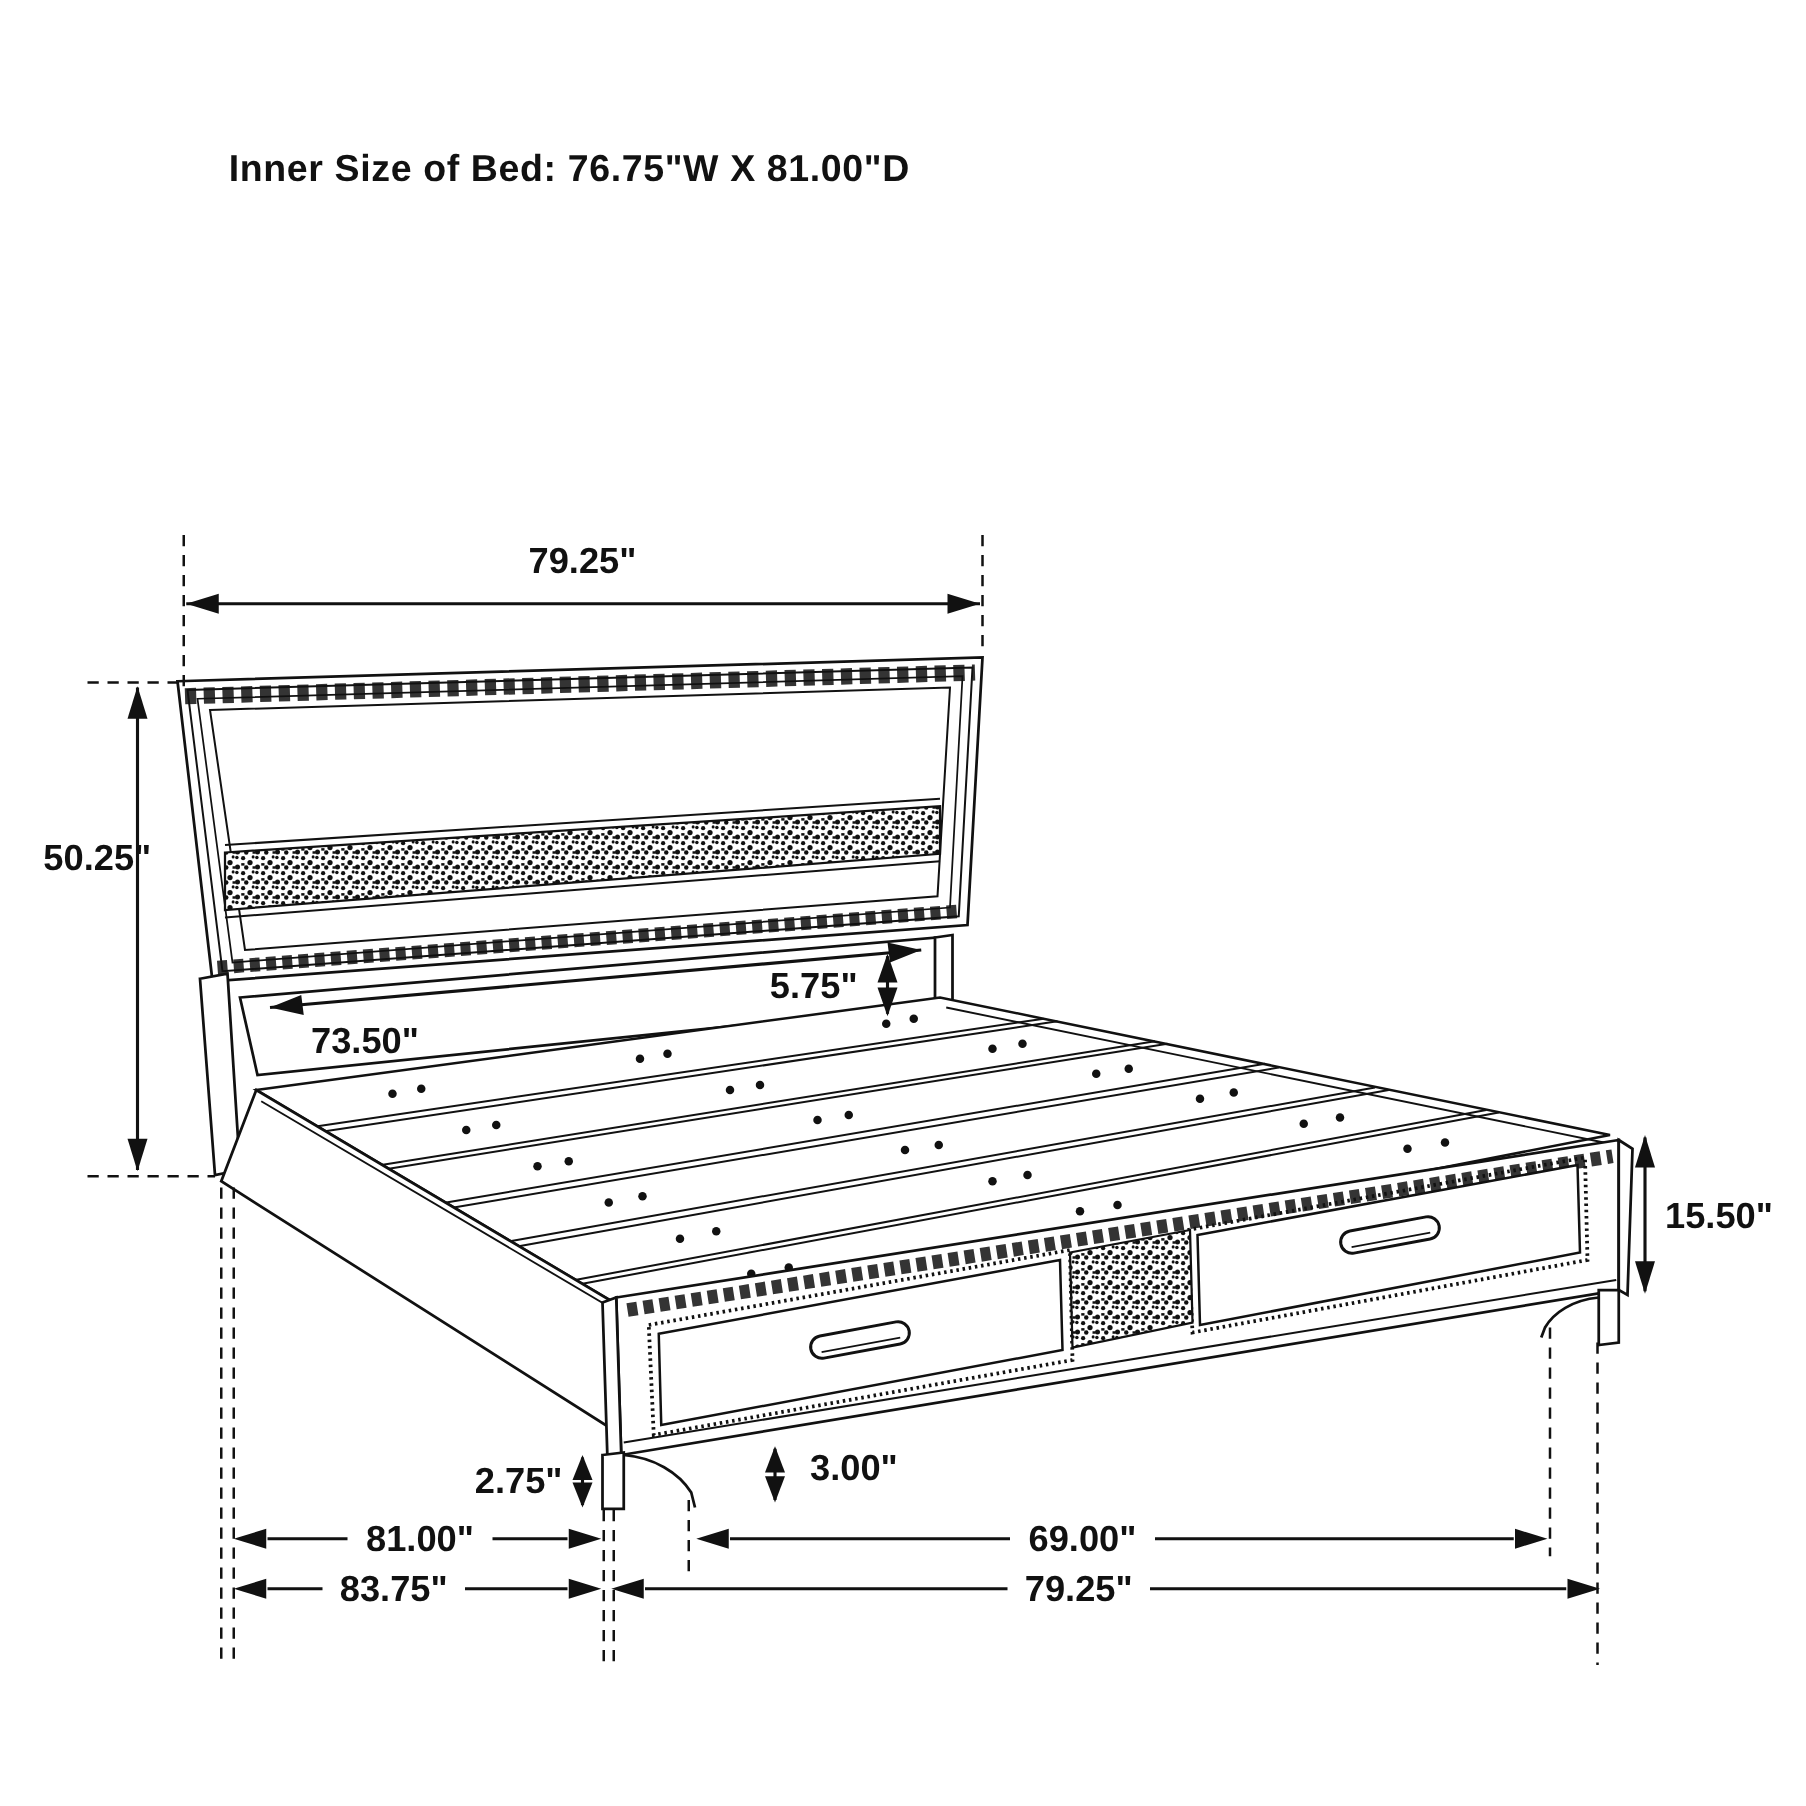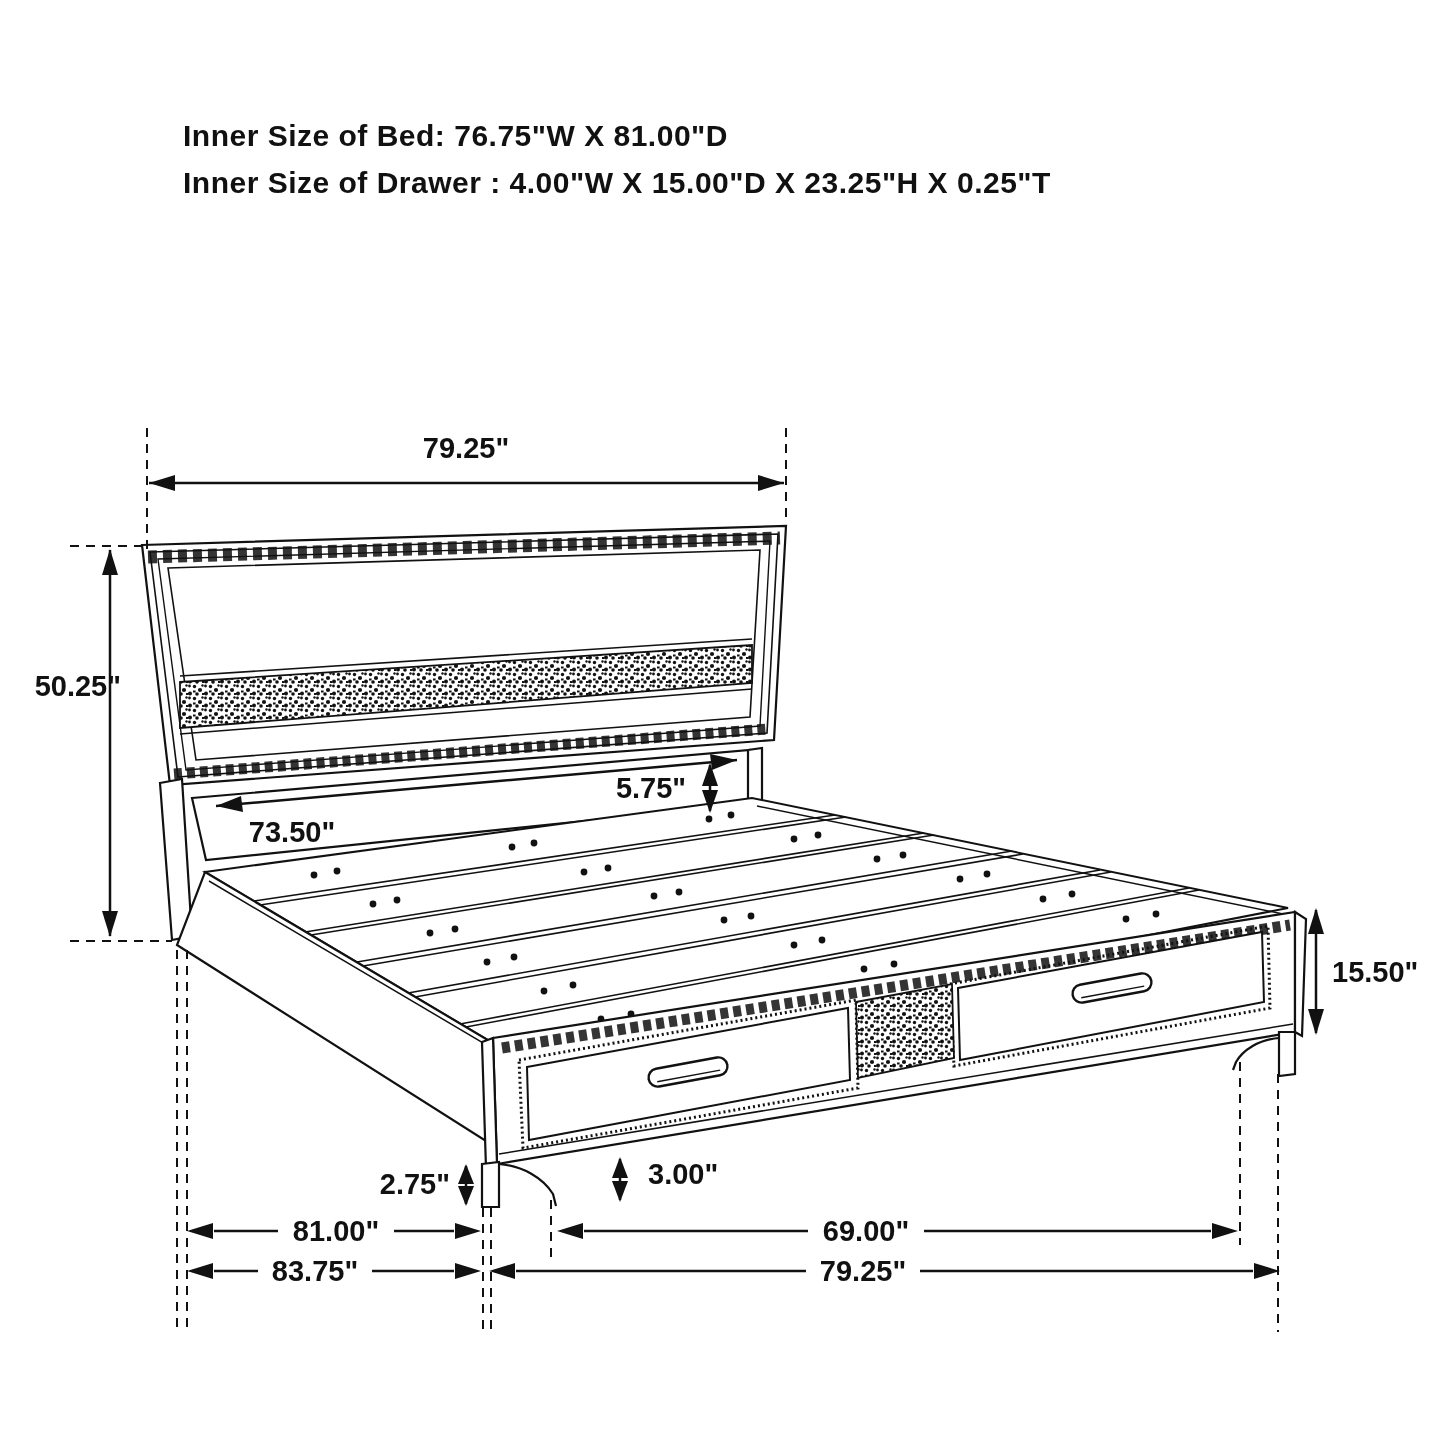--- a/index.html
+++ b/index.html
@@ -21,21 +21,20 @@
     font-weight:bold;font-size:29px;fill:#111;
   }
 </style>
 </head>
 <body>
 
 <div class="canvas">
 
   <div class="title-block">
     <div>Inner Size of Bed: 76.75"W X 81.00"D</div>
-    <div>Inner Size of Drawer : 4.00"W X 15.00"D X 23.25"H X 0.25"T</div>
   </div>
 
   <svg width="1445" height="1445" viewBox="0 0 1445 1445">
     <defs>
       <pattern id="speckle" width="16" height="12" patternUnits="userSpaceOnUse">
         <rect width="16" height="12" fill="#ffffff"></rect>
         <circle cx="2.5" cy="2.5" r="1.7" fill="#111"></circle>
         <circle cx="8" cy="6" r="2.1" fill="#111"></circle>
         <circle cx="13.5" cy="2" r="1.4" fill="#111"></circle>
         <circle cx="5" cy="10" r="1.8" fill="#111"></circle>

